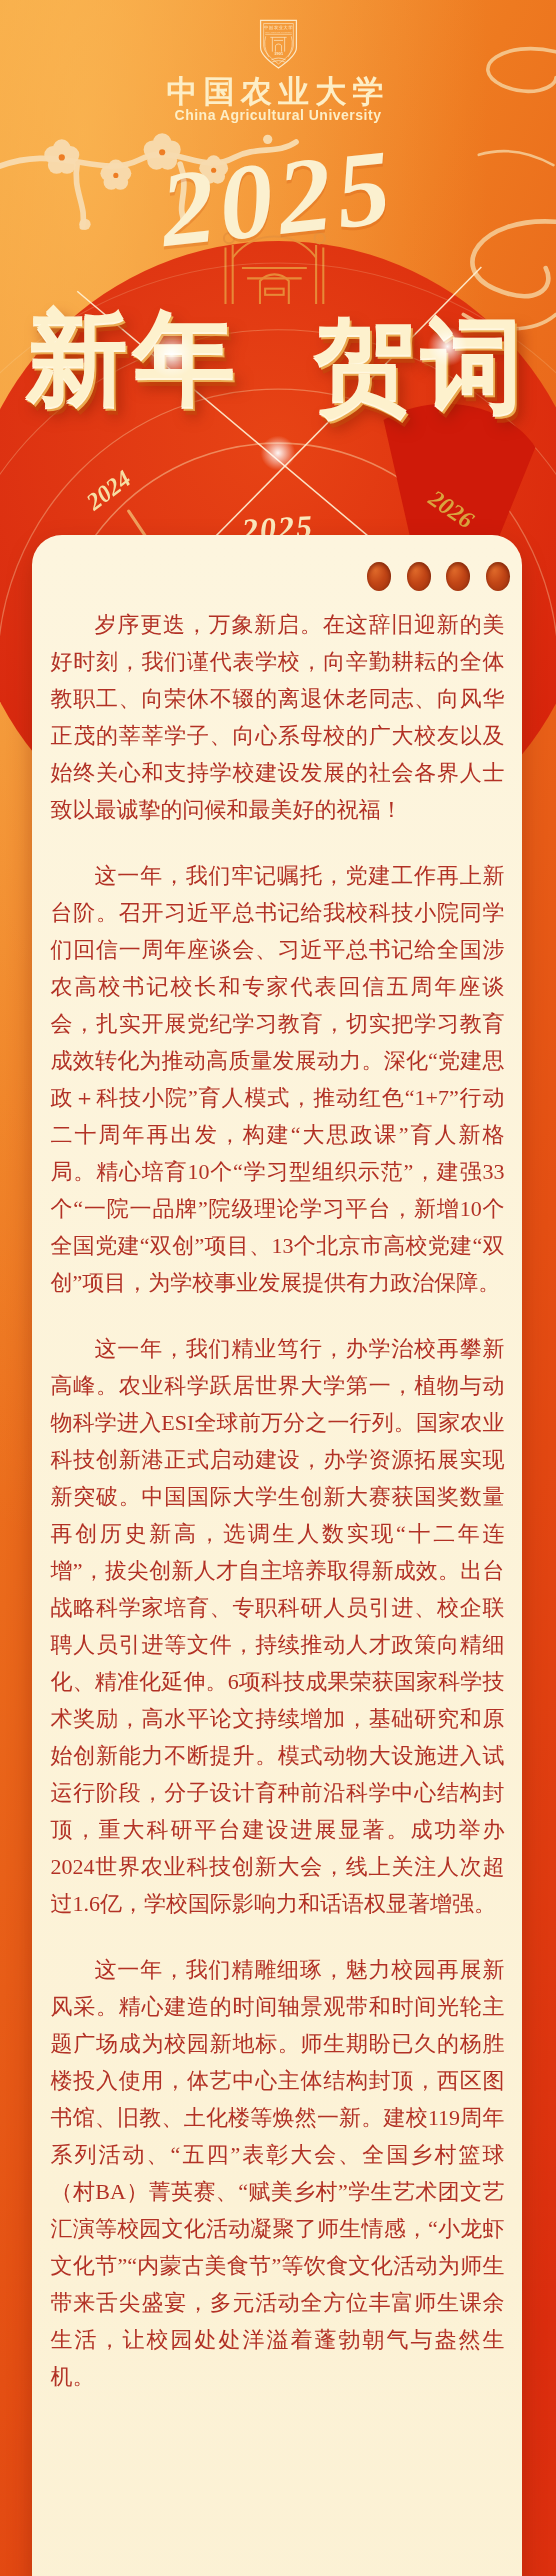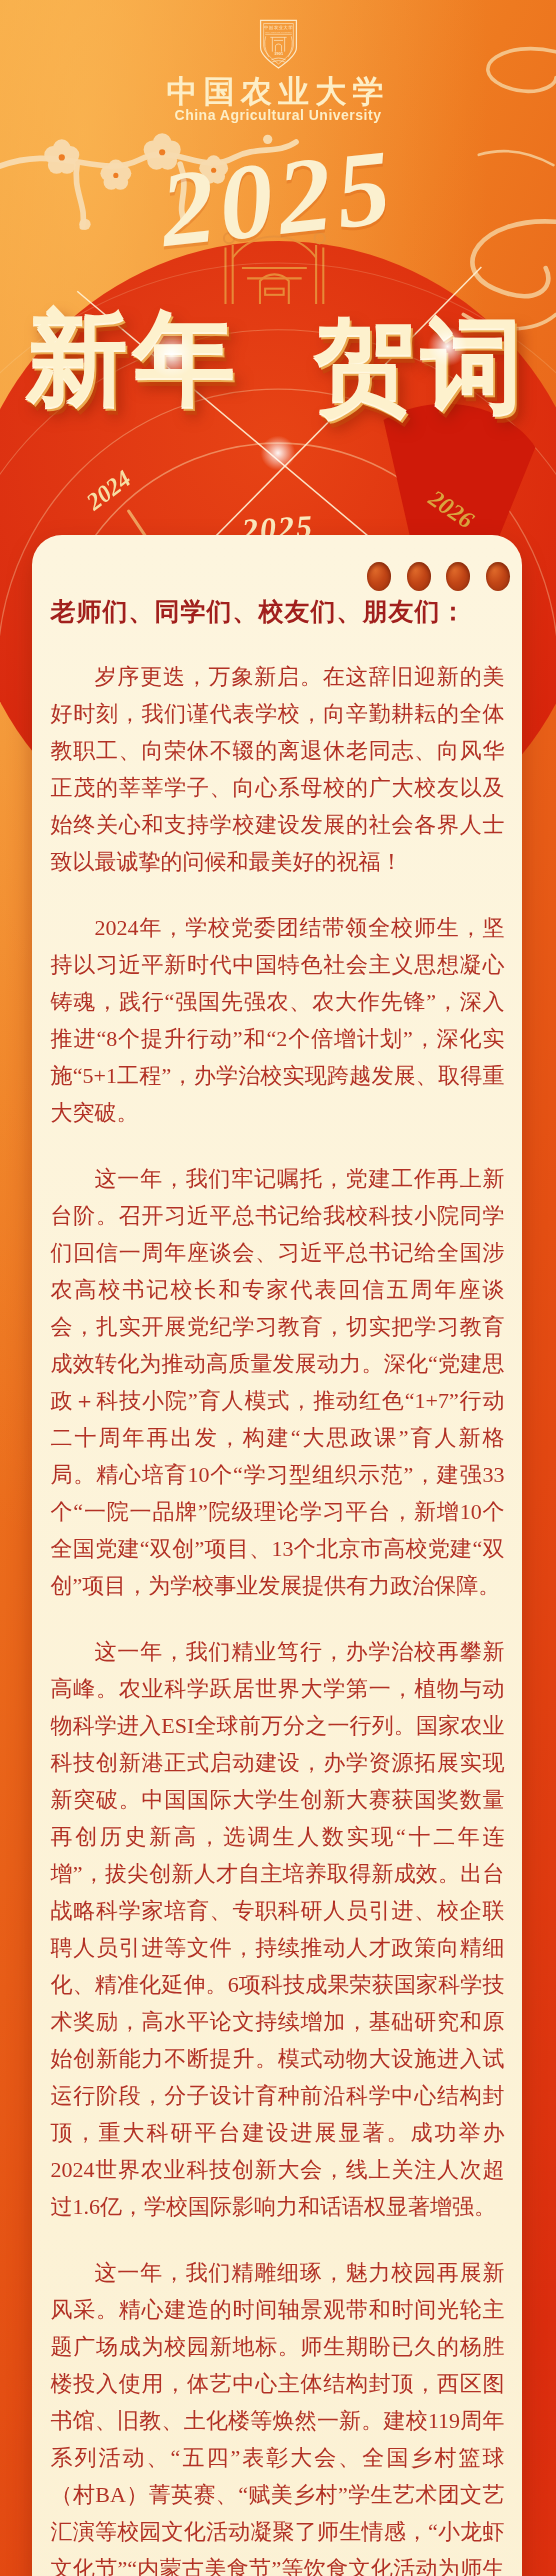--- a/index.html
+++ b/index.html
@@ -193,23 +193,21 @@
   <div class="dial-year dy-right">2026</div>
 
   <div class="card">
 
     <div class="hole" style="left:335px;top:27px;"></div>
     <div class="hole" style="left:375px;top:27px;"></div>
     <div class="hole" style="left:414px;top:27px;"></div>
     <div class="hole" style="left:454px;top:27px;"></div>
 
     <div class="card-content">
-      <h2 class="salutation">老师们、同学们、校友们、朋友们：</h2>
       <p class="body-para">岁序更迭，万象新启。在这辞旧迎新的美好时刻，我们谨代表学校，向辛勤耕耘的全体教职工、向荣休不辍的离退休老同志、向风华正茂的莘莘学子、向心系母校的广大校友以及始终关心和支持学校建设发展的社会各界人士致以最诚挚的问候和最美好的祝福！</p>
-      <p class="body-para">2024年，学校党委团结带领全校师生，坚持以习近平新时代中国特色社会主义思想凝心铸魂，践行“强国先强农、农大作先锋”，深入推进“8个提升行动”和“2个倍增计划”，深化实施“5+1工程”，办学治校实现跨越发展、取得重大突破。</p>
       <p class="body-para">这一年，我们牢记嘱托，党建工作再上新台阶。召开习近平总书记给我校科技小院同学们回信一周年座谈会、习近平总书记给全国涉农高校书记校长和专家代表回信五周年座谈会，扎实开展党纪学习教育，切实把学习教育成效转化为推动高质量发展动力。深化“党建思政＋科技小院”育人模式，推动红色“1+7”行动二十周年再出发，构建“大思政课”育人新格局。精心培育10个“学习型组织示范”，建强33个“一院一品牌”院级理论学习平台，新增10个全国党建“双创”项目、13个北京市高校党建“双创”项目，为学校事业发展提供有力政治保障。</p>
       <p class="body-para">这一年，我们精业笃行，办学治校再攀新高峰。农业科学跃居世界大学第一，植物与动物科学进入ESI全球前万分之一行列。国家农业科技创新港正式启动建设，办学资源拓展实现新突破。中国国际大学生创新大赛获国奖数量再创历史新高，选调生人数实现“十二年连增”，拔尖创新人才自主培养取得新成效。出台战略科学家培育、专职科研人员引进、校企联聘人员引进等文件，持续推动人才政策向精细化、精准化延伸。6项科技成果荣获国家科学技术奖励，高水平论文持续增加，基础研究和原始创新能力不断提升。模式动物大设施进入试运行阶段，分子设计育种前沿科学中心结构封顶，重大科研平台建设进展显著。成功举办2024世界农业科技创新大会，线上关注人次超过1.6亿，学校国际影响力和话语权显著增强。</p>
       <p class="body-para">这一年，我们精雕细琢，魅力校园再展新风采。精心建造的时间轴景观带和时间光轮主题广场成为校园新地标。师生期盼已久的杨胜楼投入使用，体艺中心主体结构封顶，西区图书馆、旧教、土化楼等焕然一新。建校119周年系列活动、“五四”表彰大会、全国乡村篮球（村BA）菁英赛、“赋美乡村”学生艺术团文艺汇演等校园文化活动凝聚了师生情感，“小龙虾文化节”“内蒙古美食节”等饮食文化活动为师生带来舌尖盛宴，多元活动全方位丰富师生课余生活，让校园处处洋溢着蓬勃朝气与盎然生机。</p>
 
     </div>
 
   </div>
 
 </div>
 

